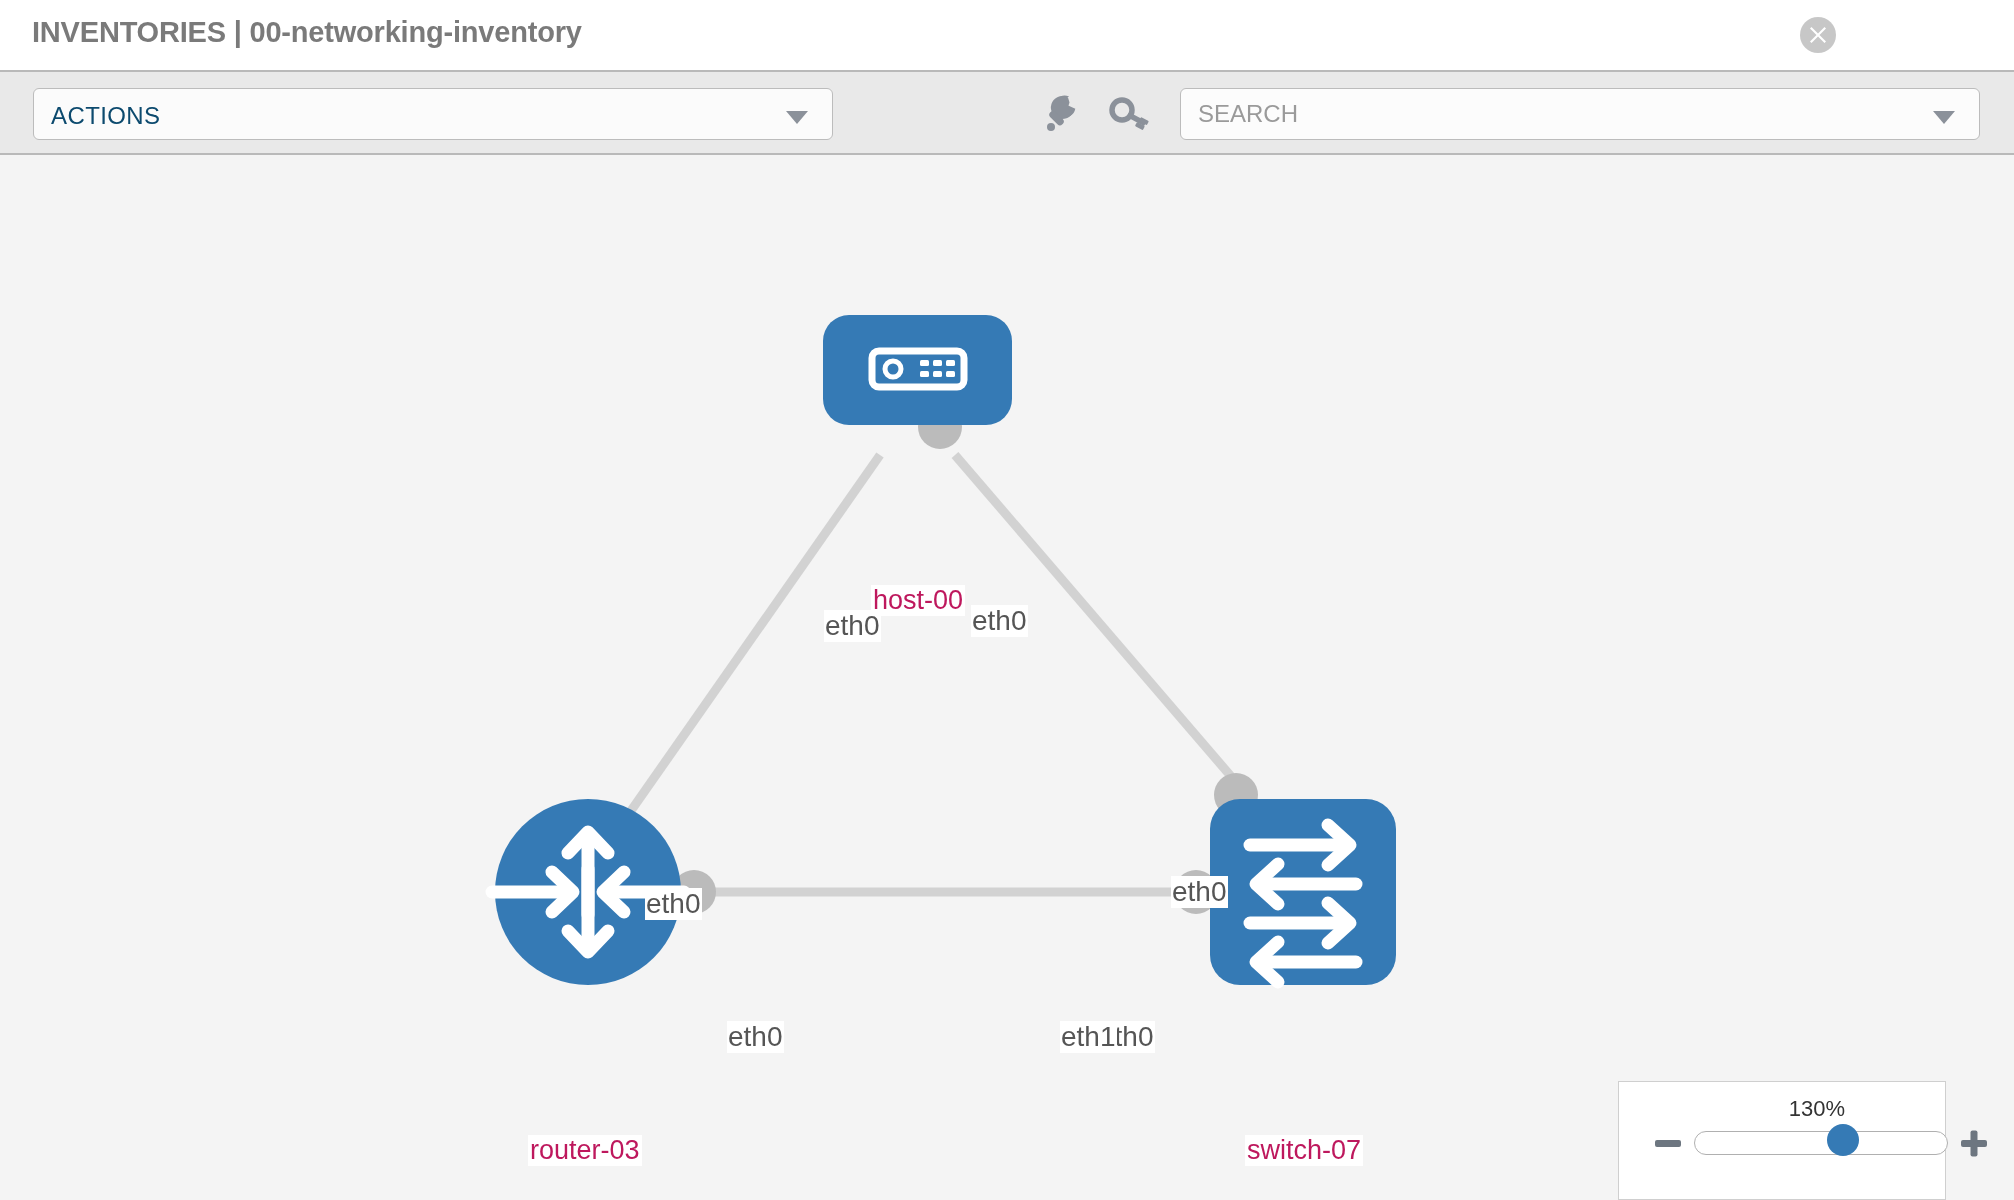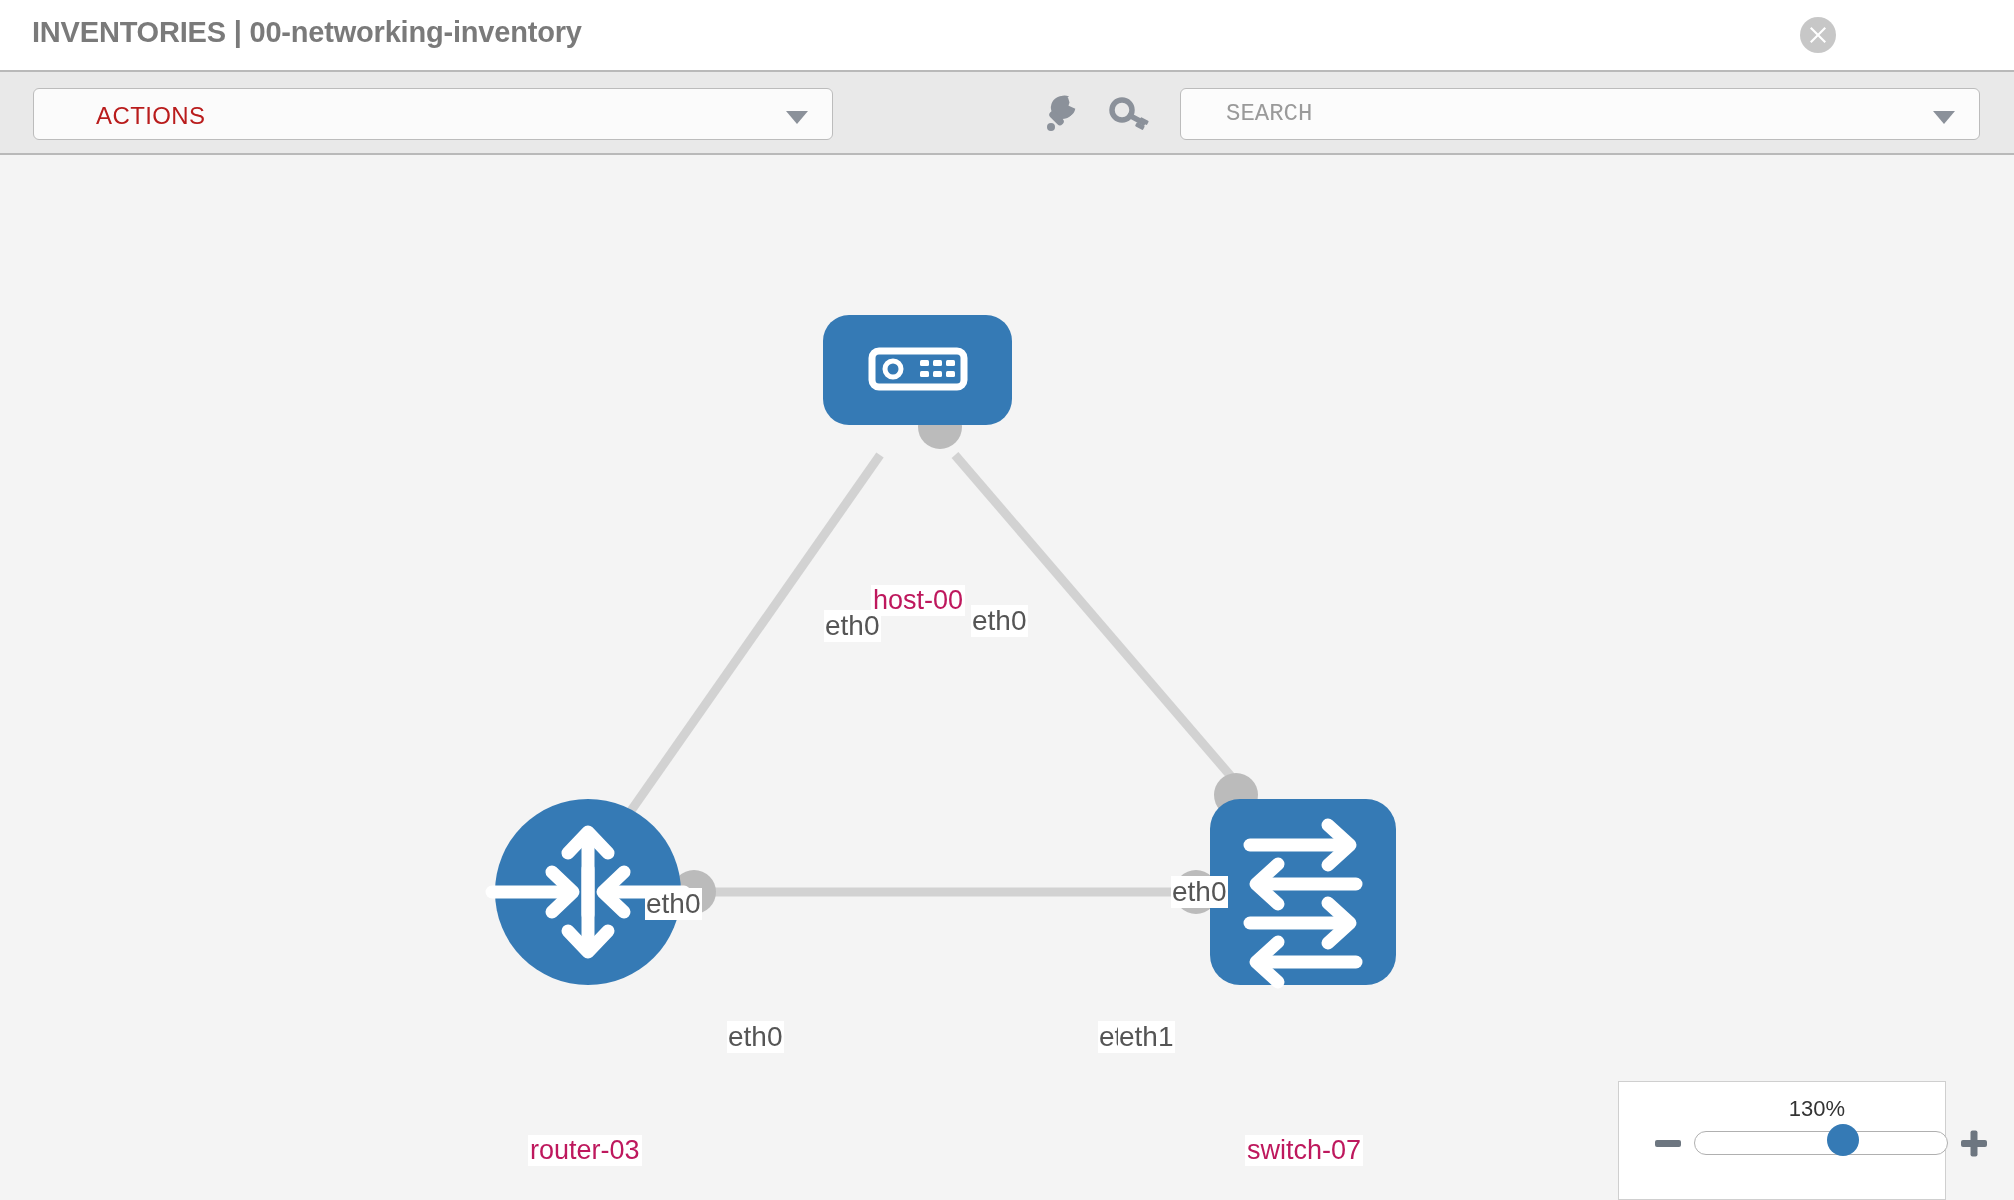--- a/index.html
+++ b/index.html
@@ -67,23 +67,22 @@
     border: 1px solid #bcbcbc;
     border-radius: 6px;
     box-sizing: border-box;
     cursor: pointer;
   }
   .actions-label {
     position: absolute;
     left: 17px;
     top: 13px;
     font-size: 24px;
-    color: #b91c1c;
+    color: #0c4a6e;
     letter-spacing: 0.4px;
-    margin-left: 45px;
   }
   .caret {
     position: absolute;
     right: 24px;
     top: 22px;
     width: 0; height: 0;
     border-left: 11px solid transparent;
     border-right: 11px solid transparent;
     border-top: 13px solid #8b919a;
   }
@@ -112,25 +111,24 @@
   .search-input {
     position: absolute;
     left: 17px;
     top: 0;
     height: 50px;
     line-height: 50px;
     width: 700px;
     border: none;
     background: transparent;
     outline: none;
-    font-family: Liberation Mono, monospace;
+    font-family: Liberation Sans, sans-serif;
     font-size: 24px;
     color: #0f172a;
     padding: 0;
-    margin-left: 28px;
   }
   .search-input::placeholder { color: #9a9a9a; opacity: 1; }
 
   
   .canvas {
     position: absolute;
     left: 0; top: 155px;
     width: 2014px;
     height: 1045px;
     background: #f4f4f4;
@@ -324,21 +322,21 @@
   <div class="node-label" style="left:871px; top:430px;">host-00</div>
   <div class="node-label" style="left:528px; top:980px;">router-03</div>
   <div class="node-label" style="left:1245px; top:980px;">switch-07</div>
 
   <div class="iface-label" style="left:824px; top:455px;">eth0</div>
   <div class="iface-label" style="left:971px; top:450px;">eth0</div>
   <div class="iface-label" style="left:645px; top:733px;">eth0</div>
   <div class="iface-label" style="left:1171px; top:721px;">eth0</div>
   <div class="iface-label" style="left:727px; top:866px;">eth0</div>
   <div class="iface-label" style="left:1098px; top:866px;">eth0</div>
-  <div class="iface-label" style="left:1118px; top:866px;">eth1</div>
+  <div class="iface-label" style="left:1060px; top:866px;">eth1</div>
 </div>
 
 <div class="zoom-panel">
   <div class="zoom-value">130%</div>
 
   <div class="zoom-minus">
     <svg width="34" height="34" viewBox="0 0 34 34" aria-hidden="true">
       <rect x="4" y="14" width="26" height="7" rx="2" fill="#6d7680"></rect>
     </svg>
   </div>

